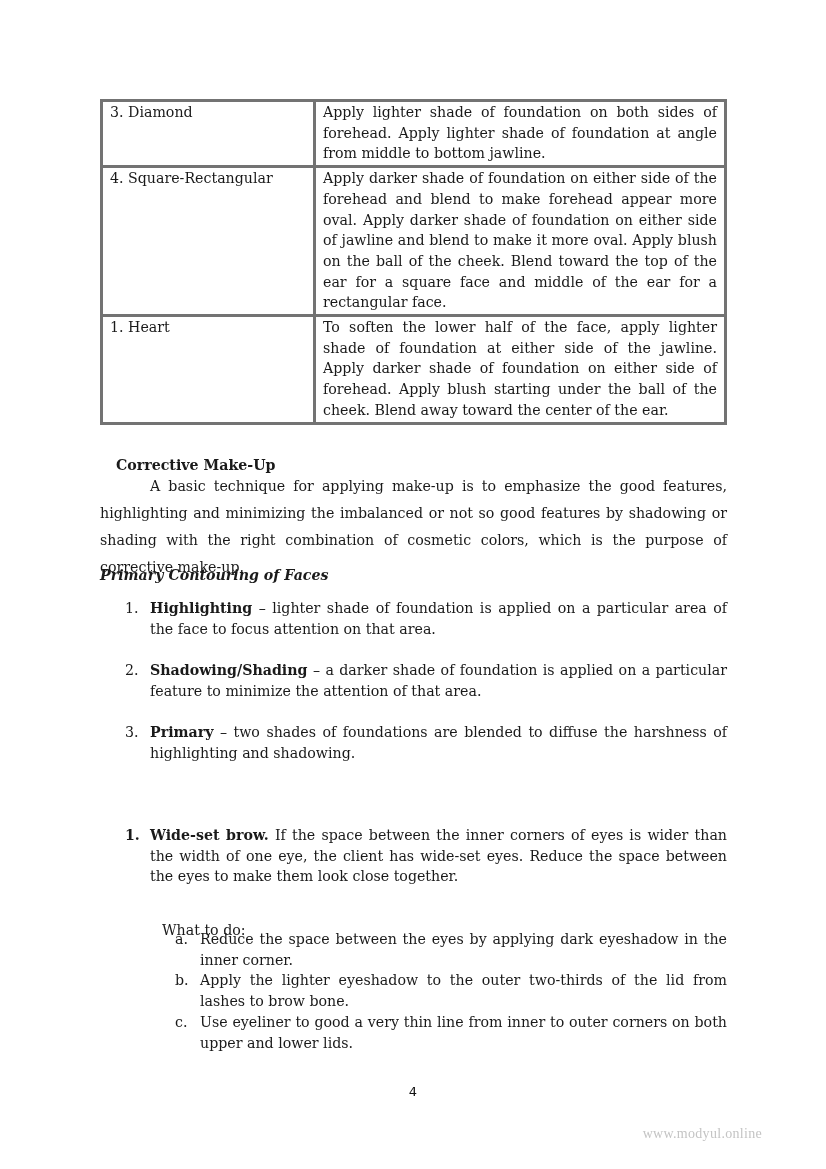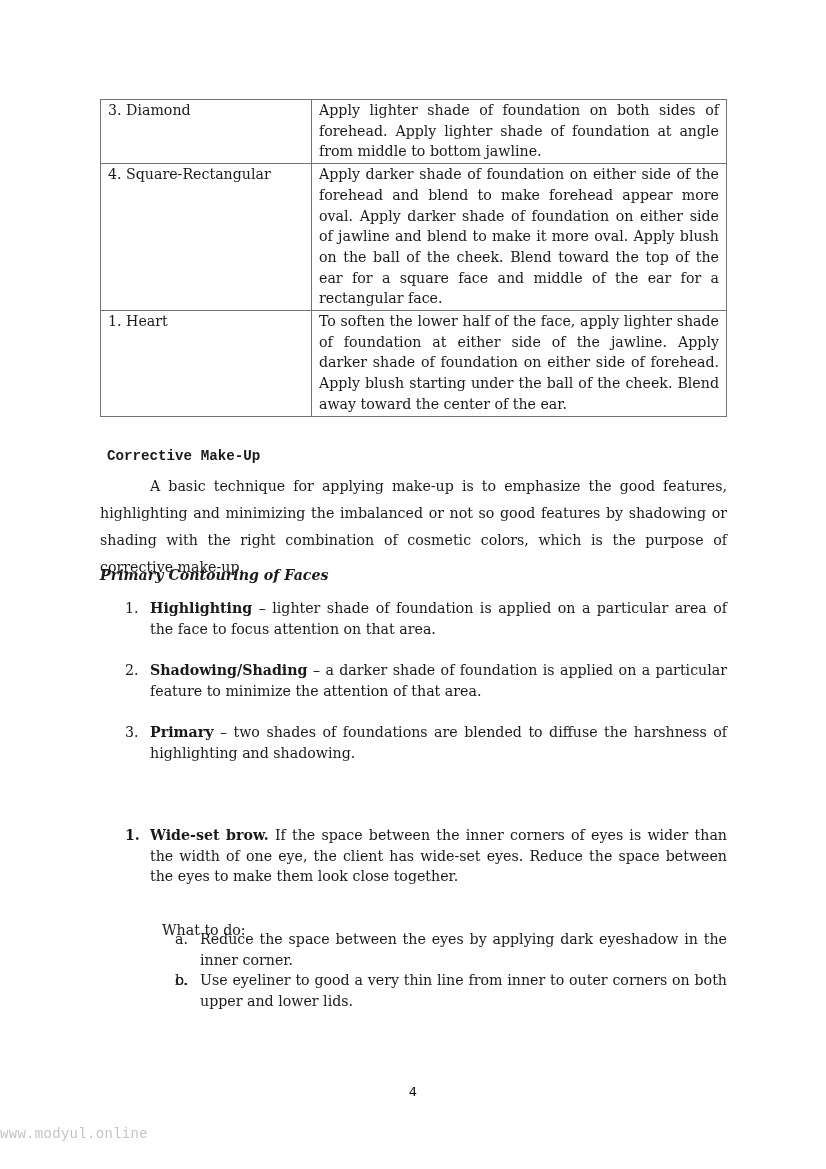--- a/index.html
+++ b/index.html
@@ -4,47 +4,47 @@
   <style>
     html, body { margin: 0; padding: 0; background: #ffffff; }
     body {
       width: 826px; height: 1169px; position: relative; overflow: hidden;
       font-family: "DejaVu Serif", "Liberation Serif", serif;
       color: #1a1a1a;
     }
     .page { position: absolute; left: 100px; top: 99px; width: 627px; font-size: 14.2px; }
     table.shapes { border-collapse: collapse; width: 627px; table-layout: fixed; }
     table.shapes td {
-      border: 1px solid #737373; vertical-align: top;
+      border: 3px solid #737373; vertical-align: top;
       padding: 0 7px 1px 7px; line-height: 20.7px;
     }
     table.shapes td.c1 { width: 196px; }
     table.shapes td.c2 { text-align: justify; text-align-last: left; }
-    .h-bold { font-weight: bold; margin: 7px; position: absolute; left: 0; font-family: Liberation Mono, monospace; }
+    .h-bold { font-weight: bold; margin: 16px; position: absolute; left: 0; }
     .h-bi { font-weight: bold; font-style: italic; margin: 0; position: absolute; left: 0; }
     p.body {
       margin: 0; position: absolute; left: 0; width: 627px;
       text-align: justify; line-height: 27px; text-indent: 50px;
     }
     .list { position: absolute; left: 0; width: 627px; margin: 0; padding: 0; list-style: none; }
     .list li { position: relative; padding-left: 50px; line-height: 20.7px; text-align: justify; }
     .list li .num { position: absolute; left: 25px; top: 0; }
     .list li .numb { position: absolute; left: 25px; top: 0; font-weight: bold; }
     .list li b { font-weight: bold; }
     .todo-label { position: absolute; left: 50px; margin: 12px; line-height: 20.7px; }
     .sub { position: absolute; left: 50px; width: 577px; margin: 0; padding: 0; list-style: none; }
     .sub li { position: relative; padding-left: 50px; line-height: 20.7px; text-align: justify; }
     .sub li .let { position: absolute; left: 25px; top: 0; }
     .pagenum {
       position: absolute; left: 0; width: 826px; top: 1084px; text-align: center;
       font-family: "DejaVu Sans", sans-serif; font-size: 13px; color: #111;
     }
     .watermark {
-      position: absolute; left: 0; width: 762px; top: 1126px; text-align: left;
-      font-family: Liberation Mono, monospace; font-size: 14px; color: #c4c4c4; letter-spacing: 0.3px;
+      position: absolute; left: 0; width: 762px; top: 1126px; text-align: right;
+      font-family: Liberation Serif, serif; font-size: 14px; color: #c4c4c4; letter-spacing: 0.3px;
     }
   </style>
 </head>
 <body>
 
 <div class="page">
   <table class="shapes">
     <tbody>
         <tr>
       <td class="c1">3. Diamond</td>
@@ -92,20 +92,21 @@
 
   <p class="todo-label" style="top:809px;">What to do:</p>
 
   <ul class="sub" style="top:830px;">
     <li>
       <span class="let">a.</span>
       <span>Reduce the space between the eyes by applying dark eyeshadow in the inner corner.</span>
     </li>
     <li>
       <span class="let">b.</span>
+      <span>Apply the lighter eyeshadow to the outer two-thirds of the lid from lashes to brow bone.</span>
     </li>
     <li>
       <span class="let">c.</span>
       <span>Use eyeliner to good a very thin line from inner to outer corners on both upper and lower lids.</span>
     </li>
   </ul>
 </div>
 
 <div class="pagenum">4</div>
 <div class="watermark">www.modyul.online</div>

